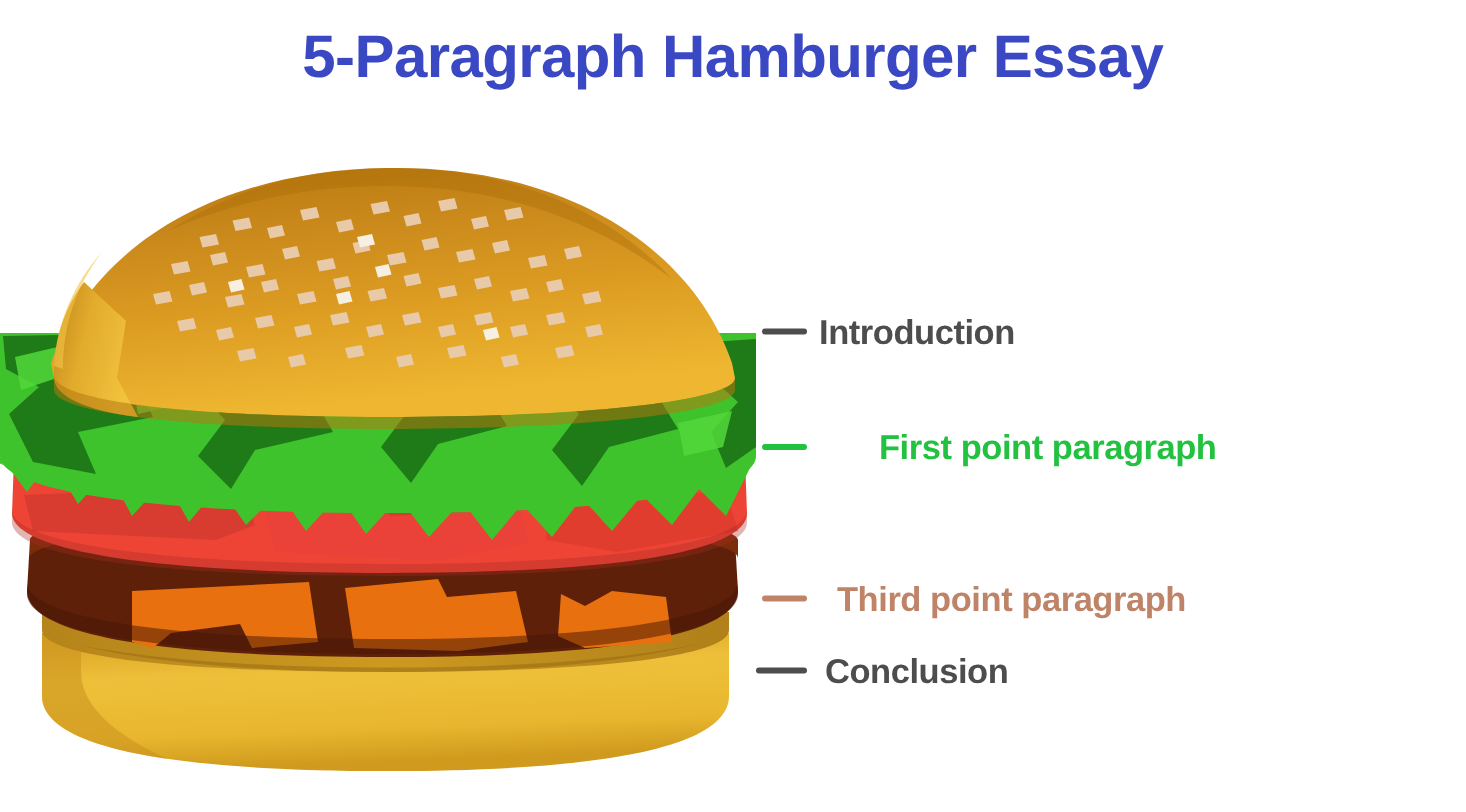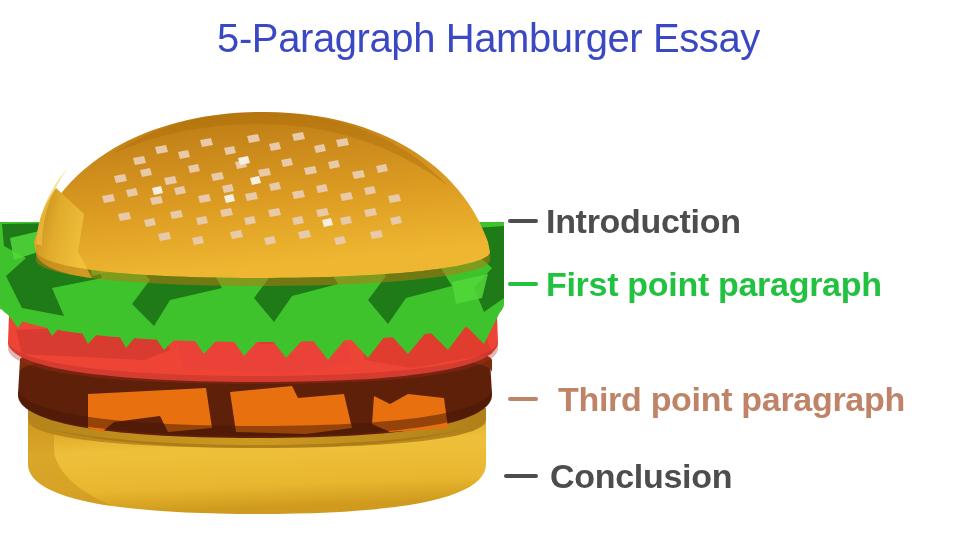--- a/index.html
+++ b/index.html
@@ -26,21 +26,21 @@
 
   
   #title {
     position: absolute;
     left: 0;
     top: 16px;
     width: 977px;
     text-align: center;
     font-family: "Liberation Sans", sans-serif;
     font-size: 40px;
-    font-weight: normal;
+    font-weight: bold;
     letter-spacing: -0.4px;
     color: #3b48c4;
     white-space: nowrap;
   }
 
   
   #burger-art {
     position: absolute;
     left: -8px;
     top: 92px;
@@ -61,30 +61,30 @@
     display: block;
     width: 30px;
     height: 4px;
     border-radius: 2px;
     flex: 0 0 auto;
   }
   .callout-text {
     margin-left: 8px;
     font-family: "Liberation Sans", sans-serif;
     font-weight: bold;
-    font-size: 34px;
+    font-size: 23px;
     letter-spacing: -0.3px;
     line-height: 1;
   }
 
   #callout-introduction { left: 508px; top: 201px; }
-  #callout-first        { left: 508px; top: 264px; }
+  #callout-first        { left: 508px; top: 278px; gap: 40px; }
   #callout-second       { left: 508px; top: 324px; }
   #callout-third        { left: 508px; top: 379px; gap: 12px; }
-  #callout-conclusion   { left: 504px; top: 456px; text-align: center; }
+  #callout-conclusion   { left: 504px; top: 427px; text-align: center; }
   #callout-conclusion .leader { width: 34px; }
   #callout-conclusion .callout-text { margin-left: 12px; }
 </style>
 </head>
 <body>
 
 <div id="stage">
 
   <div id="title">5-Paragraph Hamburger Essay</div>
 

